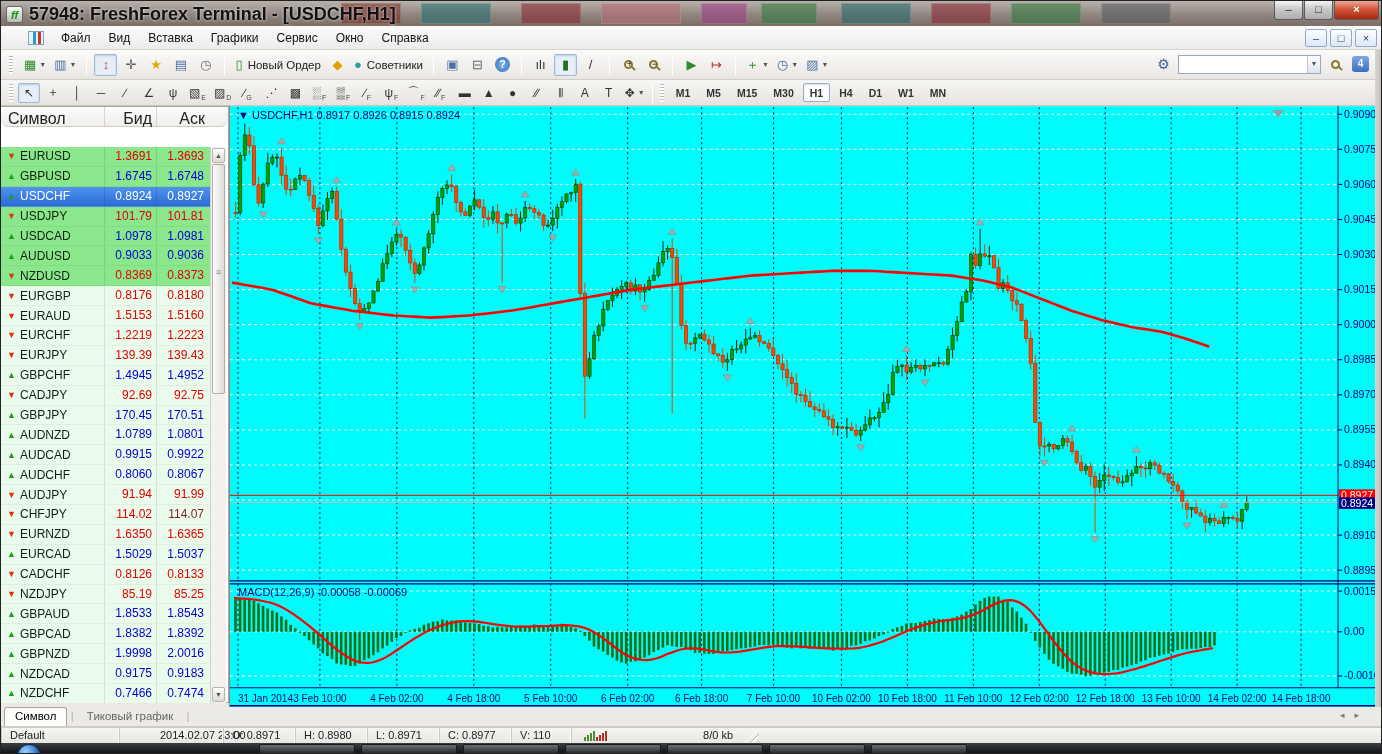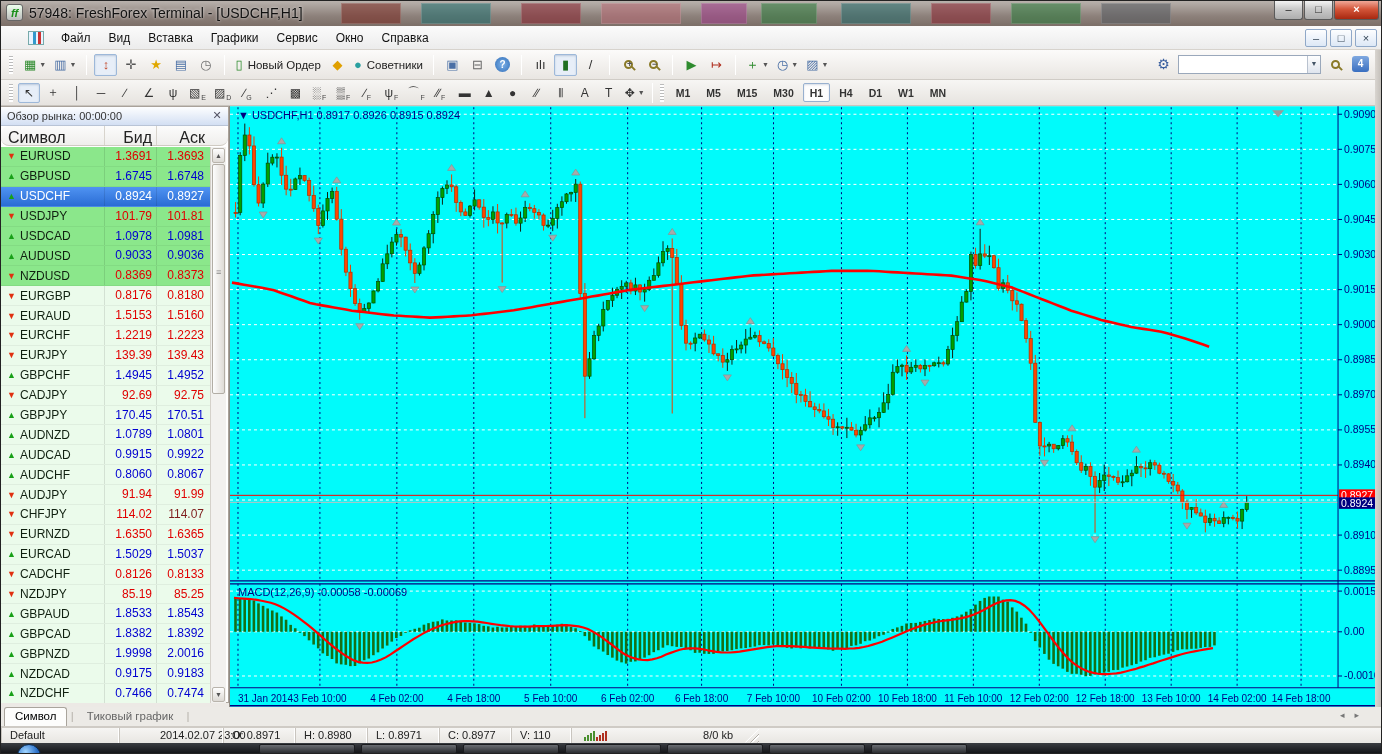--- a/index.html
+++ b/index.html
@@ -6,21 +6,21 @@
   *{box-sizing:border-box;font-family:"Liberation Sans",sans-serif;}
   #screen{position:relative;width:1382px;height:754px;background:#ECE9E5;overflow:hidden;border:1px solid #222;}
 
   
   #titlebar{position:absolute;left:0;top:0;width:1382px;height:25px;
     background:linear-gradient(#b9b2ad,#8d817b 60%,#7c6f68);overflow:hidden;}
   .glassblock{position:absolute;top:2px;height:21px;opacity:.55;border:1px solid rgba(255,255,255,.25);}
   #title-left{position:absolute;left:5px;top:3px;display:flex;align-items:center;z-index:3;}
   #app-logo{width:17px;height:17px;border-radius:3px;background:linear-gradient(#efe,#bbb);color:#1a8f1a;
     font-weight:bold;font-style:italic;font-size:11px;text-align:center;line-height:16px;margin-right:6px;border:1px solid #666;}
-  #window-title{font-size:14px;color:#111;text-shadow:0 0 3px rgba(255,255,255,.8);white-space:nowrap;z-index:3;}
+  #window-title{font-size:18px;color:#111;text-shadow:0 0 3px rgba(255,255,255,.8);white-space:nowrap;z-index:3;font-weight:bold;}
   #win-buttons{position:absolute;right:4px;top:0px;display:flex;z-index:4;}
   .winbtn{width:29px;height:19px;border:1px solid #5a5a5a;border-top:none;border-radius:0 0 3px 3px;
     background:linear-gradient(#f4f4f4,#c9c9c9 45%,#aeaeae);color:#222;font-size:11px;line-height:17px;text-align:center;margin-left:1px;}
   .winbtn.close{width:45px;background:linear-gradient(#f0a898,#d4563a 45%,#b13category 0);background:linear-gradient(#f0a898,#d4563a 45%,#a82810);color:#fff;font-weight:bold;}
 
   
   #menubar{position:absolute;left:0;top:25px;width:1382px;height:24px;background:linear-gradient(#fbfbfb,#ececec);
     border-bottom:1px solid #d7d3cd;display:flex;align-items:center;padding-left:20px;}
   #doc-icon{width:16px;height:14px;margin:0 8px 0 7px;border:1px solid #7aa;
     background:linear-gradient(90deg,#e8f4ff 0 4px,#39c 4px 7px,#e8f4ff 7px 9px,#c33 9px 12px,#e8f4ff 12px 16px);}
@@ -382,24 +382,20 @@
         <button class="tfbtn">M30</button>
         <button class="tfbtn pressed">H1</button>
         <button class="tfbtn">H4</button>
         <button class="tfbtn">D1</button>
         <button class="tfbtn">W1</button>
         <button class="tfbtn">MN</button>
       </div>
   </div>
 
   <div id="market-watch">
-    <div id="mw-header">
-      <span>Обзор рынка: 00:00:00</span>
-      <span id="mw-close">✕</span>
-    </div>
     <div id="mw-colhead">
       <div class="c1">Символ</div>
       <div class="c2">Бид</div>
       <div class="c3">Аск</div>
     </div>
     <div id="mw-rows">
         <div class="mwrow" style="background: rgb(139, 231, 139);">
           <div class="sym">
             <span class="arr" style="color: rgb(224, 48, 16);">▼</span>
             <span>EURUSD</span>

